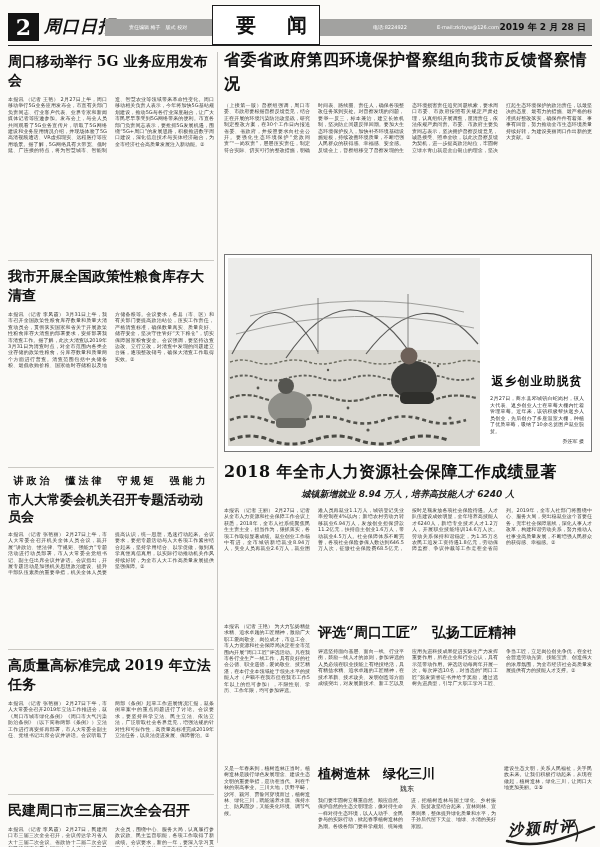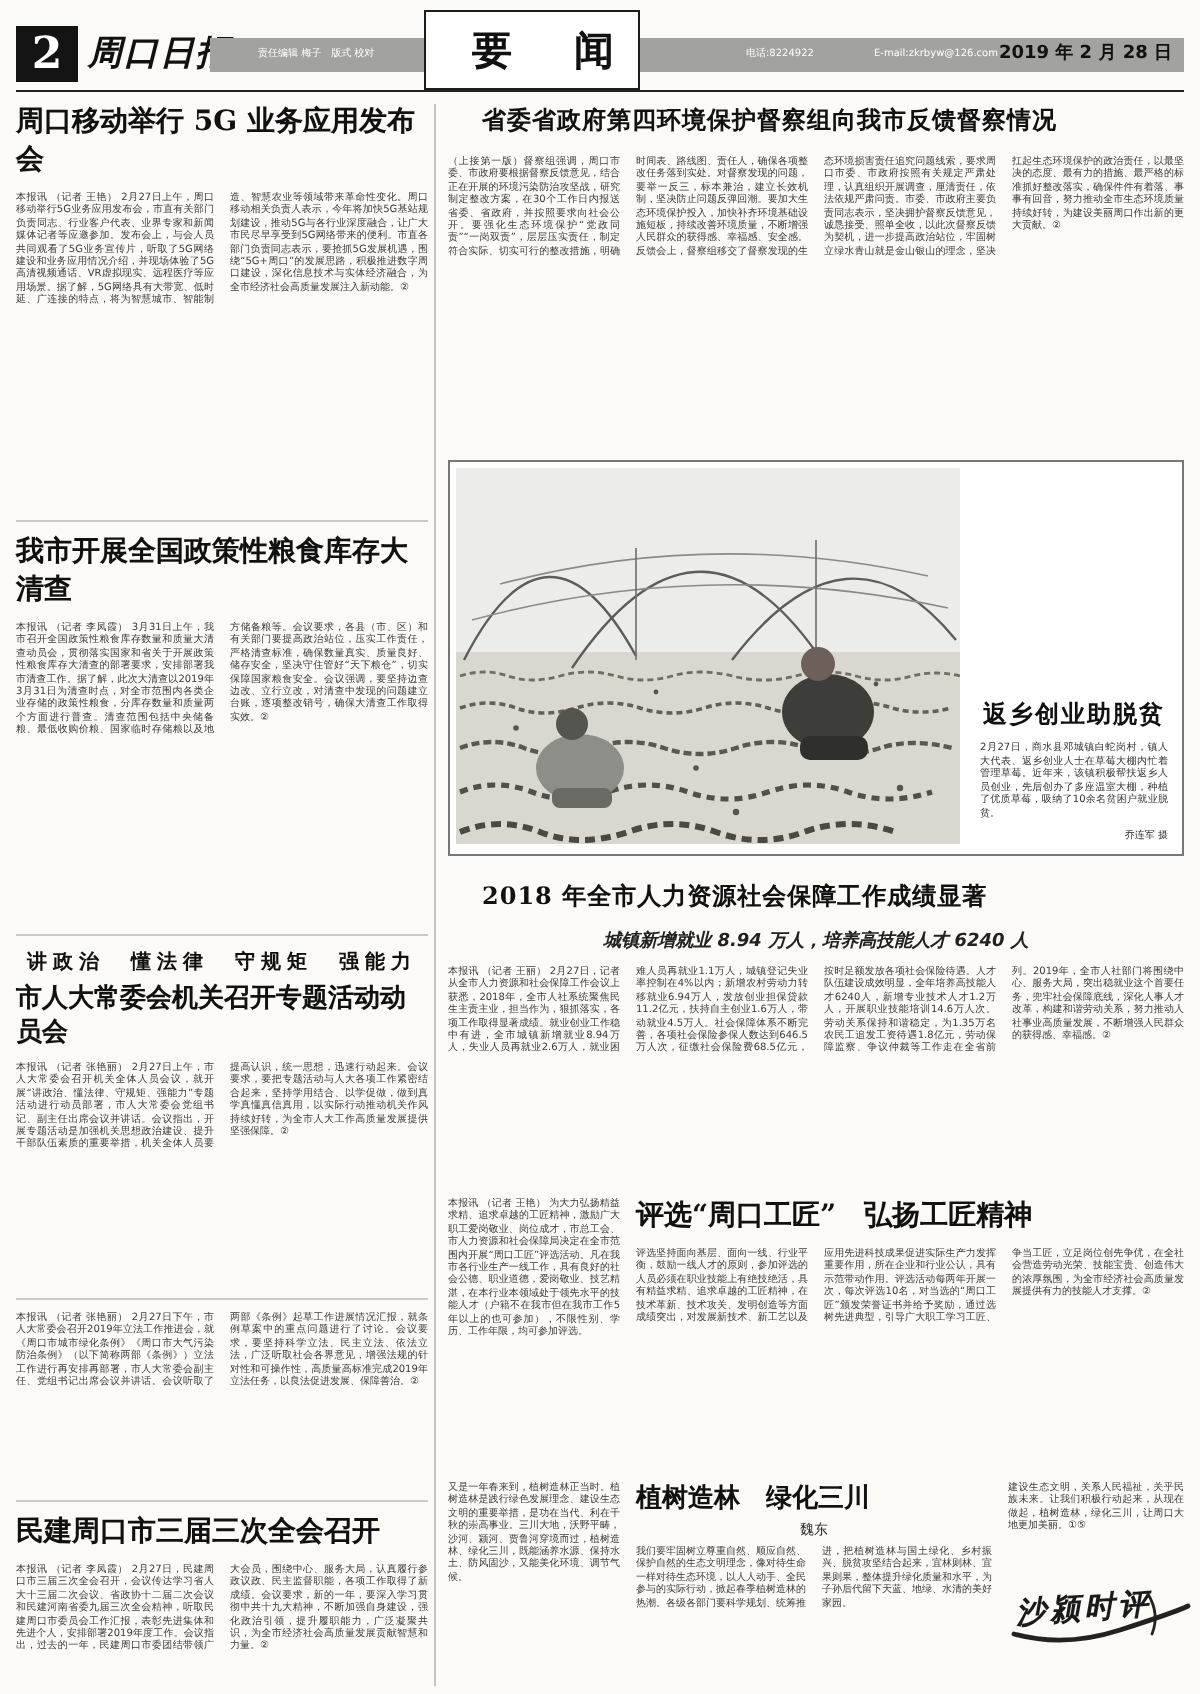--- a/index.html
+++ b/index.html
@@ -22,21 +22,21 @@
   .headrule{position:absolute;left:8px;top:45px;width:584px;border-top:1.5px solid #222;}
 
   
   .vdiv{position:absolute;left:217px;top:52px;bottom:4px;border-left:1px solid #c6c4c0;}
   .leftcol{position:absolute;left:8px;top:52px;width:206px;}
   .rightcol{position:absolute;left:224px;top:48px;width:368px;}
 
   .hl{font-family:"DejaVu Serif","Liberation Serif",serif;font-weight:bold;color:#111;}
   .t14{font-size:14px;line-height:19px;}
   .t13{font-size:13px;line-height:17px;}
-  .t16{font-size:12px;line-height:24px;letter-spacing:0.5px;margin-left:17px;}
+  .t16{font-size:16px;line-height:24px;letter-spacing:0.5px;}
   .kicker{font:bold 10px "DejaVu Sans",sans-serif;text-align:center;letter-spacing:3px;color:#111;margin-bottom:3px;}
   .author{font-size:7px;text-align:center;color:#222;margin:2px 0 3px 0;}
   .sub{font-style:italic;font-weight:bold;font-size:9px;text-align:center;color:#222;margin-top:4px;}
 
   .b{font-size:5px;line-height:6.4px;text-align:justify;color:#3a3a38;overflow:hidden;column-gap:8px;}
   .c2{column-count:2;}
   .c3{column-count:3;}
   .c4{column-count:4;}
   .sep{border-top:1px solid #cbc9c4;margin:6px 0;}
   .mb6{margin-bottom:6px;}
@@ -92,20 +92,21 @@
     <div class="sep"></div>
 
     <div>
       <div class="kicker">讲政治　懂法律　守规矩　强能力</div>
       <div class="hl t13 mb6">市人大常委会机关召开专题活动动员会</div>
       <div class="b c2" style="height:112px;">本报讯 （记者 张艳丽） 2月27日上午，市人大常委会召开机关全体人员会议，就开展“讲政治、懂法律、守规矩、强能力”专题活动进行动员部署，市人大常委会党组书记、副主任出席会议并讲话。会议指出，开展专题活动是加强机关思想政治建设、提升干部队伍素质的重要举措，机关全体人员要提高认识，统一思想，迅速行动起来。会议要求，要把专题活动与人大各项工作紧密结合起来，坚持学用结合、以学促做，做到真学真懂真信真用，以实际行动推动机关作风持续好转，为全市人大工作高质量发展提供坚强保障。②</div>
     </div>
     <div class="sep"></div>
 
     <div>
+      <div class="hl t14 mb6">高质量高标准完成 2019 年立法任务</div>
       <div class="b c2" style="height:88px;">本报讯 （记者 张艳丽） 2月27日下午，市人大常委会召开2019年立法工作推进会，就《周口市城市绿化条例》《周口市大气污染防治条例》（以下简称两部《条例》）立法工作进行再安排再部署，市人大常委会副主任、党组书记出席会议并讲话。会议听取了两部《条例》起草工作进展情况汇报，就条例草案中的重点问题进行了讨论。会议要求，要坚持科学立法、民主立法、依法立法，广泛听取社会各界意见，增强法规的针对性和可操作性，高质量高标准完成2019年立法任务，以良法促进发展、保障善治。②</div>
     </div>
     <div class="sep"></div>
 
     <div>
       <div class="hl t14 mb6">民建周口市三届三次全会召开</div>
       <div class="b c2" style="height:108px;">本报讯 （记者 李凤霞） 2月27日，民建周口市三届三次全会召开，会议传达学习省人大十三届二次会议、省政协十二届二次会议和民建河南省委九届三次全会精神，听取民建周口市委员会工作汇报，表彰先进集体和先进个人，安排部署2019年度工作。会议指出，过去的一年，民建周口市委团结带领广大会员，围绕中心、服务大局，认真履行参政议政、民主监督职能，各项工作取得了新成绩。会议要求，新的一年，要深入学习贯彻中共十九大精神，不断加强自身建设，强化政治引领，提升履职能力，广泛凝聚共识，为全市经济社会高质量发展贡献智慧和力量。②</div>
     </div>
   </div>
 

